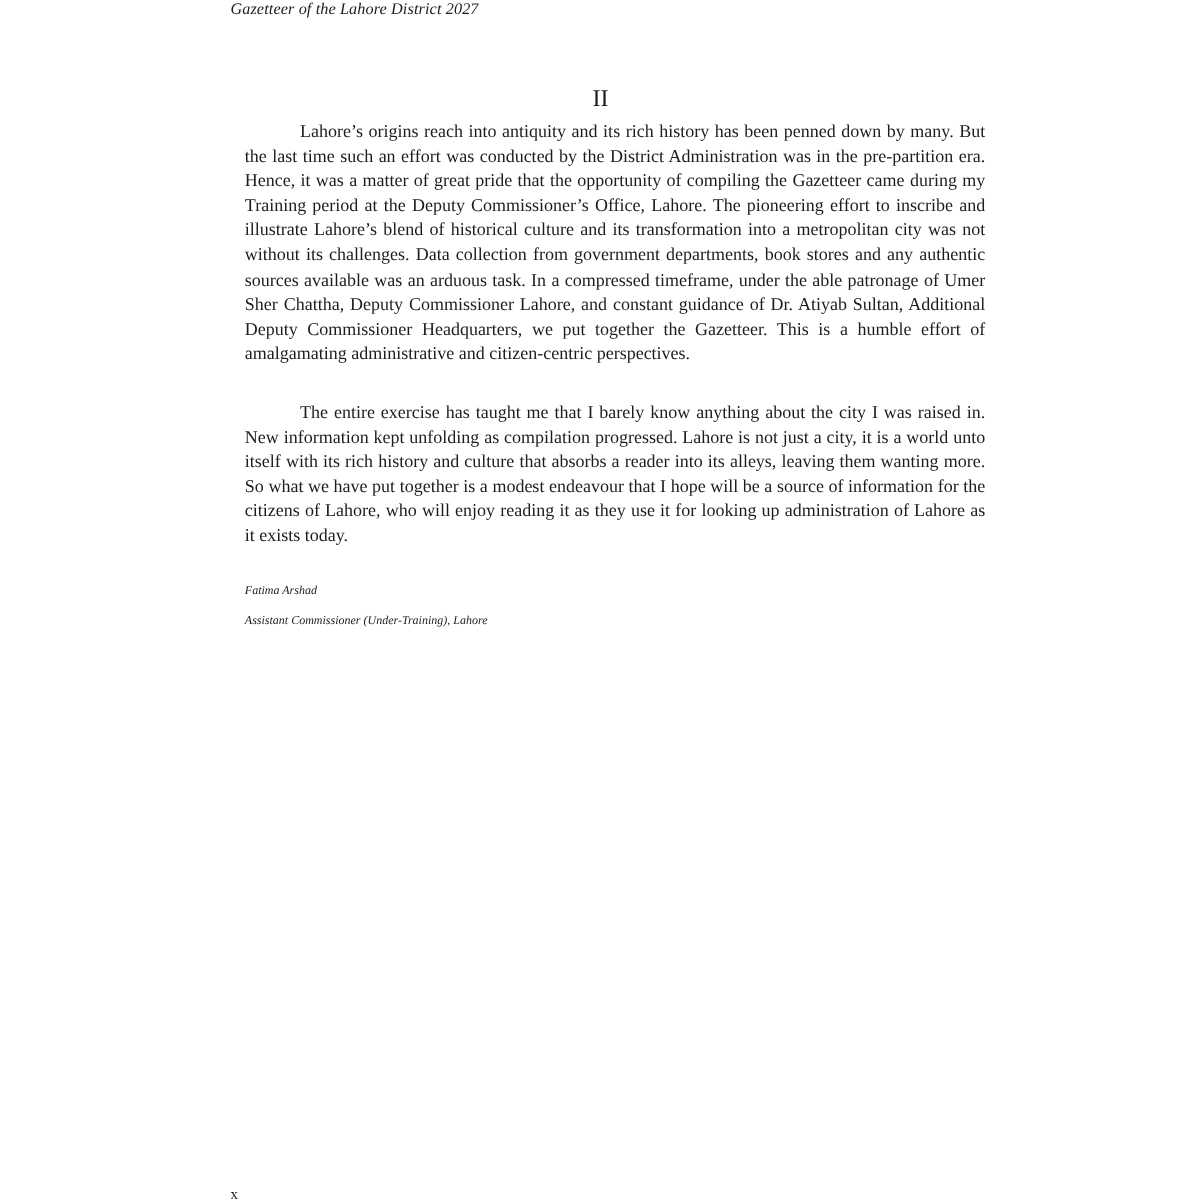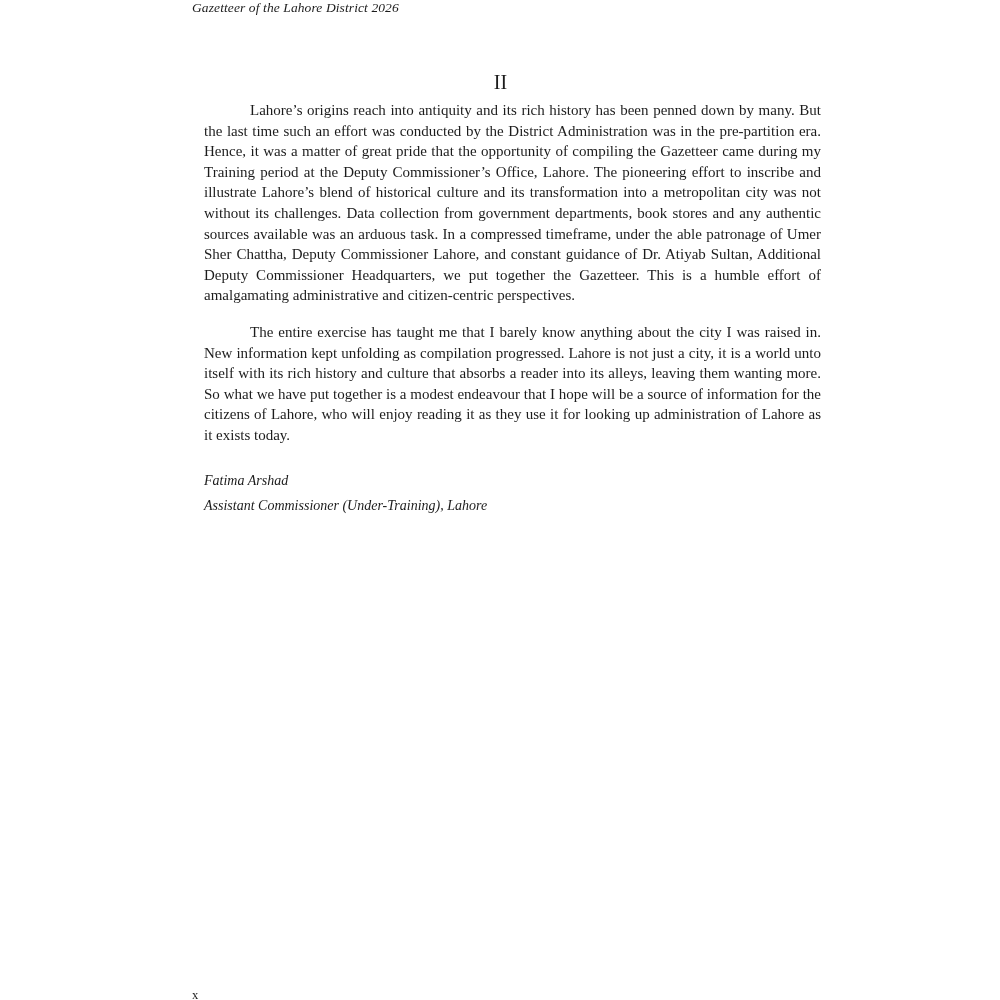--- a/index.html
+++ b/index.html
@@ -51,45 +51,45 @@
     margin: 0 0 13px 0;
     font-size: 15px;
     line-height: 20.6px;
     text-align: justify;
     text-align-last: left;
     text-indent: 46px;
     color: #1c1c1c;
     hyphens: none;
   }
   p.para.second {
-    margin-top: 16px;
+    margin-top: 28px;
   }
   .sign {
     margin-top: 22px;
   }
   .sign-line {
     font-style: italic;
-    font-size: 14px;
+    font-size: 10px;
     line-height: 25px;
     color: #1c1c1c;
   }
   .folio {
     position: absolute;
     left: 192px;
     top: 988px;
     font-size: 12.5px;
     color: #1c1c1c;
   }
 </style>
 </head>
 <body>
 
 <div class="page">
 
-  <div class="running-head">Gazetteer of the Lahore District 2026</div>
+  <div class="running-head">Gazetteer of the Lahore District 2027</div>
 
   <div class="section-number">II</div>
 
   <div class="body-col">
 
     <p class="para first">Lahore’s origins reach into antiquity and its rich history has been penned down by many. But the last time such an effort was conducted by the District Administration was in the pre-partition era. Hence, it was a matter of great pride that the opportunity of compiling the Gazetteer came during my Training period at the Deputy Commissioner’s Office, Lahore. The pioneering effort to inscribe and illustrate Lahore’s blend of historical culture and its transformation into a metropolitan city was not without its challenges. Data collection from government departments, book stores and any authentic sources available was an arduous task. In a compressed timeframe, under the able patronage of Umer Sher Chattha, Deputy Commissioner Lahore, and constant guidance of Dr. Atiyab Sultan, Additional Deputy Commissioner Headquarters, we put together the Gazetteer. This is a humble effort of amalgamating administrative and citizen-centric perspectives.</p>
 
     <p class="para second">The entire exercise has taught me that I barely know anything about the city I was raised in. New information kept unfolding as compilation progressed. Lahore is not just a city, it is a world unto itself with its rich history and culture that absorbs a reader into its alleys, leaving them wanting more. So what we have put together is a modest endeavour that I hope will be a source of information for the citizens of Lahore, who will enjoy reading it as they use it for looking up administration of Lahore as it exists today.</p>
 
     <div class="sign">

